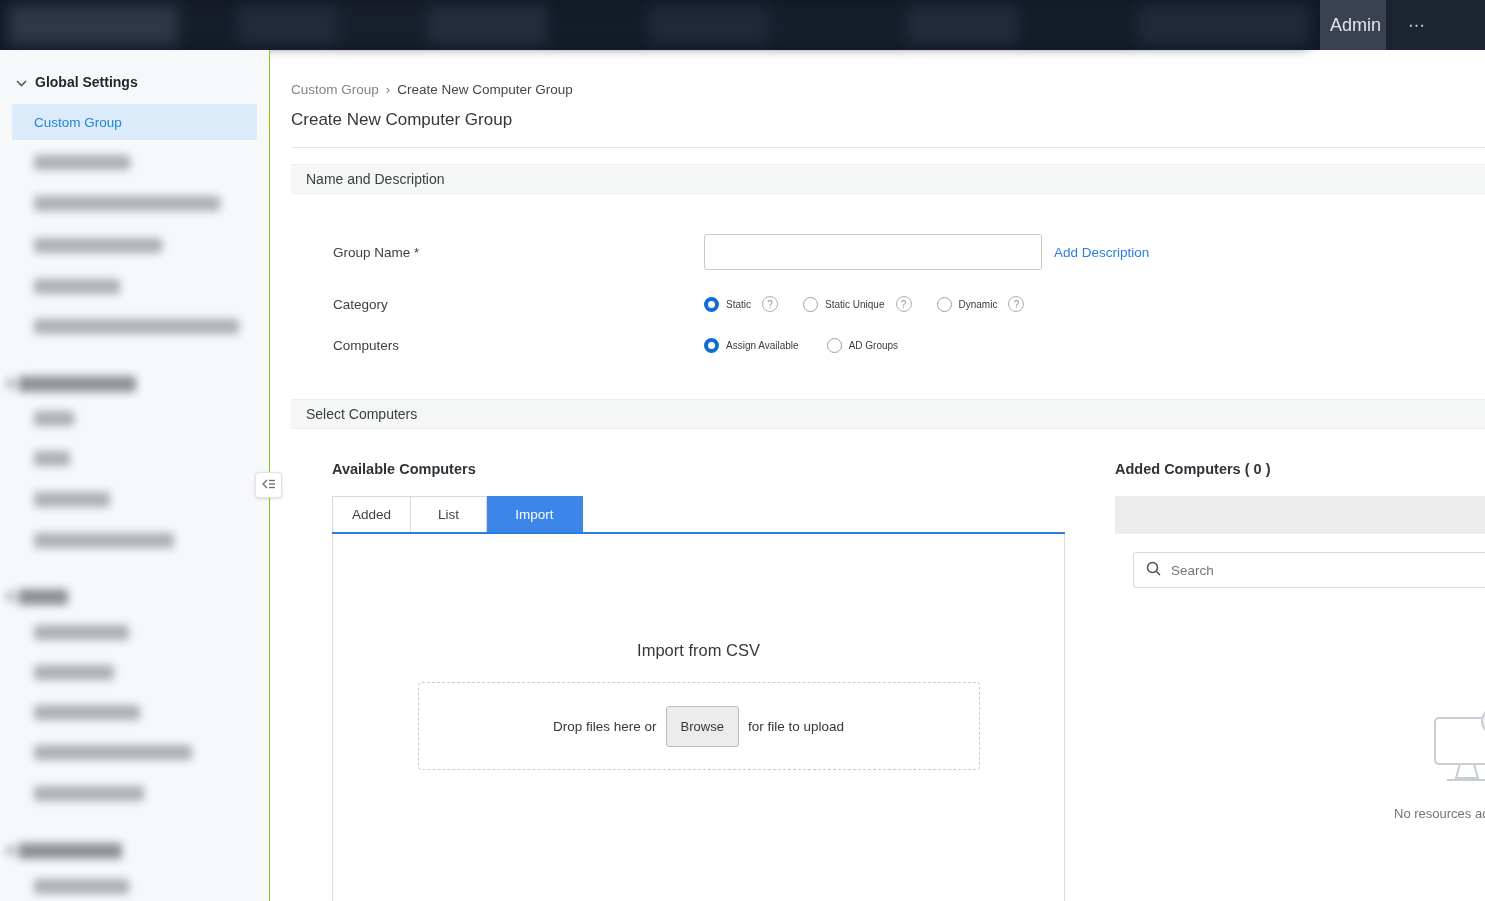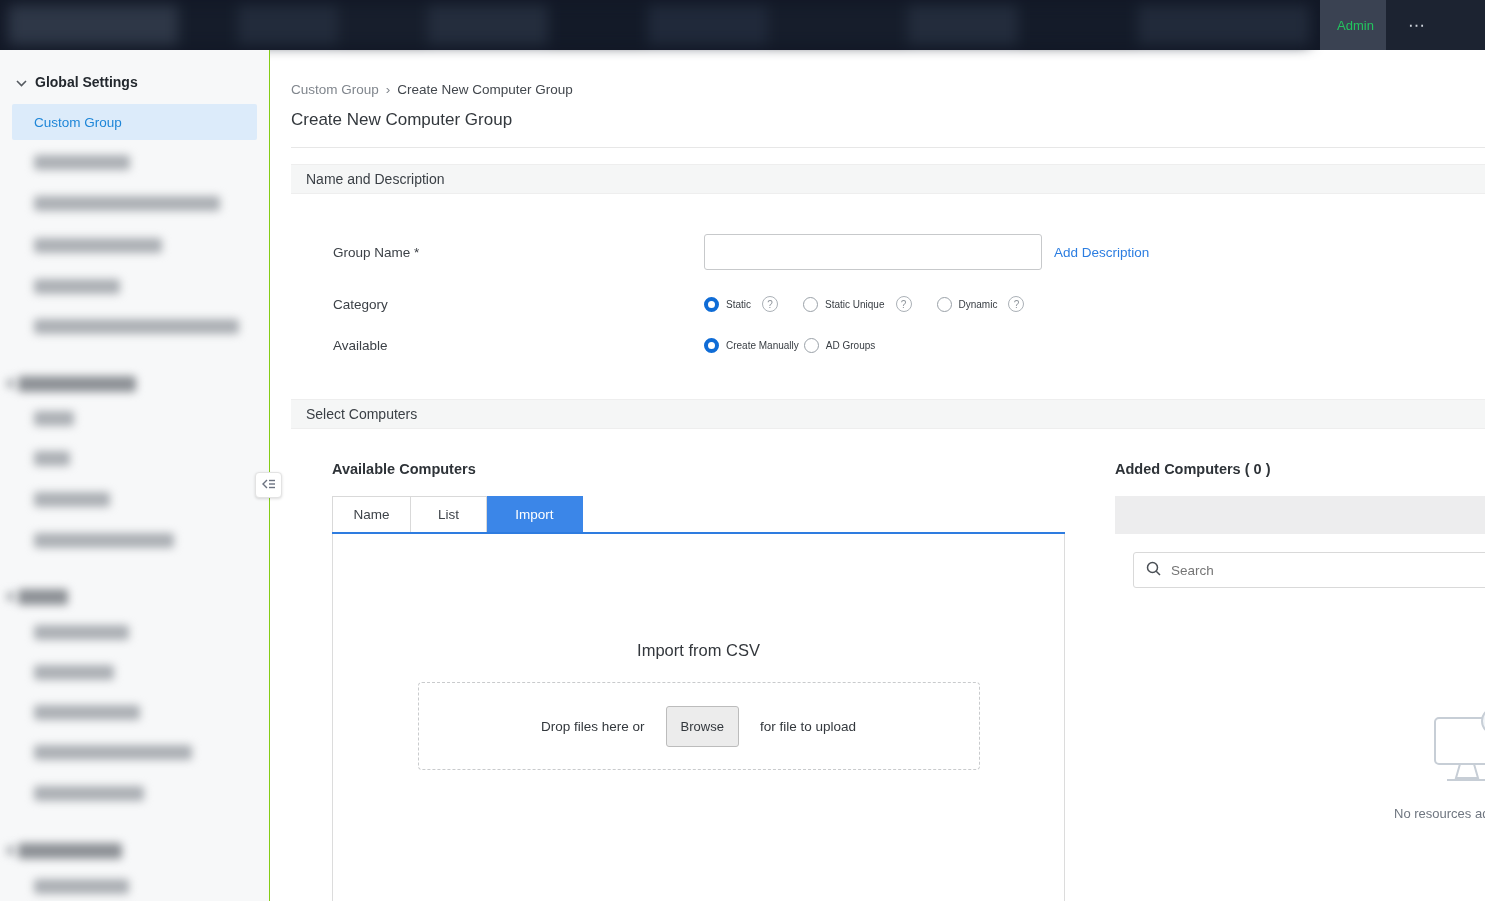--- a/index.html
+++ b/index.html
@@ -4,21 +4,21 @@
 <style>
   *{box-sizing:border-box;margin:0;padding:0}
   html,body{width:1485px;height:901px}
   body{overflow:hidden;position:relative;background:#fff;font-family:"Liberation Sans",sans-serif;color:#33383d}
 
   
   .topbar{position:absolute;top:0;left:0;width:1485px;height:50px;background:#121826}
   .tb-blur{position:absolute;left:8px;top:5px;width:1302px;height:40px;border-radius:4px;
     background:linear-gradient(90deg,#2e3747 0 170px,#151c2a 170px 230px,#222b3b 230px 330px,#171e2c 330px 420px,#242d3d 420px 540px,#131a28 540px 640px,#20293a 640px 760px,#161d2b 760px 900px,#232c3c 900px 1010px,#141b29 1010px 1130px,#212a3a 1130px 1302px);
     filter:blur(7px)}
-  .tb-admin{position:absolute;left:1320px;top:0;width:71px;height:50px;background:#3a4252;color:#22c55e;font-size:13px;display:flex;align-items:center;justify-content:center;cursor:pointer}
+  .tb-admin{position:absolute;left:1320px;top:0;width:71px;height:50px;background:#3a4252;color:#e5e5e5;font-size:18px;display:flex;align-items:center;justify-content:center;cursor:pointer}
   .tb-more{position:absolute;left:1386px;top:0;width:99px;height:50px;background:#1c2331;color:#cfd4dc;font-size:17px;letter-spacing:2px;display:flex;align-items:center;justify-content:flex-start;padding-left:22px;cursor:pointer}
 
   
   .sidebar{position:absolute;top:50px;left:0;width:270px;height:851px;background:#f7f8f9;border-right:1px solid #84cc16}
   .sb-header{display:flex;align-items:center;gap:8px;padding:24px 16px 14px;font-size:14px;font-weight:bold;color:#23282e;cursor:pointer}
   .sb-active{margin:0 12px;height:36px;background:#dcebfa;color:#1e86d8;font-size:13.5px;display:flex;align-items:center;padding-left:22px;border-radius:2px;cursor:pointer}
   .blur-bar{position:absolute;height:15px;border-radius:3px;background:#abafb4;filter:blur(4px)}
   .blur-bar.hd{background:#8d9196;height:16px}
   .blur-bar.mk{width:7px;height:9px;background:#9b9fa4}
   .collapse-btn{position:absolute;top:472px;left:255px;width:27px;height:26px;background:#fff;border:1px solid #e3e3e3;border-radius:4px;box-shadow:0 1px 3px rgba(0,0,0,.14);display:flex;align-items:center;justify-content:center;cursor:pointer;z-index:6}
@@ -42,38 +42,38 @@
   .row-mem{margin-top:17px;height:24px}
   .text-input{width:338px;height:36px;border:1px solid #c7c9cb;border-radius:3px;outline:none;padding:0 10px;font-size:13.5px;font-family:inherit}
   .link{color:#2b7de1;font-size:13.5px;text-decoration:none;cursor:pointer}
   .add-desc{margin-left:12px}
   .radio{display:inline-flex;align-items:center;cursor:pointer}
   .rb{width:15px;height:15px;border-radius:50%;border:1px solid #9aa1a8;background:#fff;flex:none}
   .radio.checked .rb{border:4.5px solid #0f6cd6}
   .rlabel{margin-left:7px;font-size:10px;color:#383d43}
   .help{width:16px;height:16px;border-radius:50%;border:1px solid #abb1b7;color:#8d939a;font-size:10px;display:inline-flex;align-items:center;justify-content:center;margin-left:11px;cursor:pointer;flex:none}
   .gap25{margin-right:25px}
-  .ml18{margin-left:5px}
+  .ml18{margin-left:28px}
 
   
   .sc-content{display:flex;padding:32px 0 0 41px}
   .col-left{width:733px;flex:none}
   .col-right{flex:1;min-width:0;margin-left:50px;position:relative}
   .col-title{font-size:14.5px;font-weight:bold;color:#2e3338;margin-bottom:19px}
   .tabs{display:flex;border-bottom:2px solid #2e7ce0;height:38px}
   .tab{height:36px;display:flex;align-items:center;justify-content:center;font-size:13.5px;color:#3e4349;background:#fff;border:1px solid #d9d9d9;border-bottom:none;cursor:pointer}
   .tab+.tab{border-left:none}
   .tab-tree{width:79px}
   .tab-list{width:76px}
   .tab-import{width:96px}
   .tab.active{background:#3b86e8;border-color:#3b86e8;color:#fff}
   .tab-panel{border-left:1px solid #dcdcdc;border-right:1px solid #dcdcdc;height:372px;background:#fff;text-align:center}
   .panel-heading{padding-top:107px;font-size:16.5px;font-weight:normal;color:#33373c}
   .panel-desc{margin-top:43px;font-size:13.5px;color:#42474d}
-  .dropzone{width:562px;height:88px;margin:22px auto 0;border:1px dashed #c9cbcd;border-radius:4px;display:flex;align-items:center;justify-content:center;gap:21px;font-size:13.5px;color:#33383d}
+  .dropzone{width:562px;height:88px;margin:22px auto 0;border:1px dashed #c9cbcd;border-radius:4px;display:flex;align-items:center;justify-content:center;gap:9px;font-size:13.5px;color:#33383d}
   .browse-btn{padding:12px 14px;background:#ececec;border:1px solid #bcbcbc;border-radius:3px;font-size:13px;color:#33383d;cursor:pointer;font-family:inherit}
 
   
   .gray-bar{height:38px;background:#ededee}
   .search-box{margin:18px 0 0 18px;width:382px;height:36px;border:1px solid #d9d9d9;border-radius:3px;background:#fff;display:flex;align-items:center;padding:0 12px}
   .search-box input{border:none;outline:none;flex:1;margin-left:10px;font-size:13.5px;color:#3c4147;font-family:inherit;background:transparent}
   .empty{margin-top:116px;position:relative;height:130px}
   .empty-illustration{position:absolute;left:318px;top:0}
   .empty-text{position:absolute;left:279px;top:102px;font-size:13px;color:#6f7680;white-space:nowrap}
 </style>
@@ -166,41 +166,41 @@
       </label>
       <span class="help gap25">?</span>
       <label class="radio">
         <span class="rb"></span>
         <span class="rlabel">Dynamic</span>
       </label>
       <span class="help">?</span>
     </div>
 
     <div class="form-row row-mem">
-      <div class="flabel">Available</div>
+      <div class="flabel">Computers</div>
       <label class="radio checked">
         <span class="rb"></span>
-        <span class="rlabel">Create Manually</span>
+        <span class="rlabel">Assign Available</span>
       </label>
       <label class="radio ml18">
         <span class="rb"></span>
         <span class="rlabel">AD Groups</span>
       </label>
     </div>
   </div>
 
   <div class="section-bar second">Select Computers</div>
 
   <div class="sc-content">
 
     <div class="col-left">
       <div class="col-title">Available Computers</div>
 
       <div class="tabs">
-        <div class="tab tab-tree">Name</div>
+        <div class="tab tab-tree">Added</div>
         <div class="tab tab-list">List</div>
         <div class="tab tab-import active">Import</div>
       </div>
 
       <div class="tab-panel">
         <h2 class="panel-heading">Import from CSV</h2>
         <div class="dropzone">
           <span>Drop files here or</span>
           <button class="browse-btn">Browse</button>
           <span>for file to upload</span>

